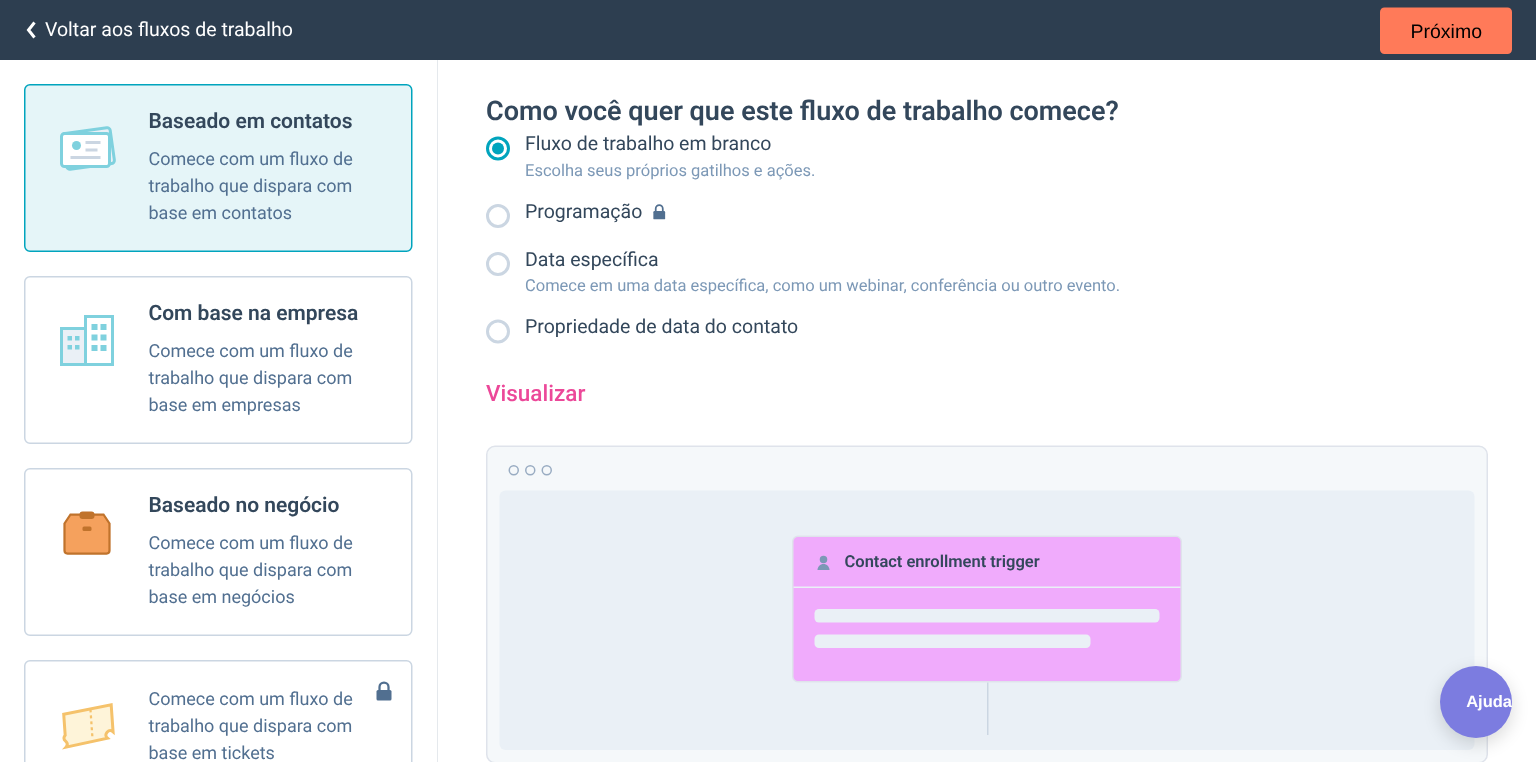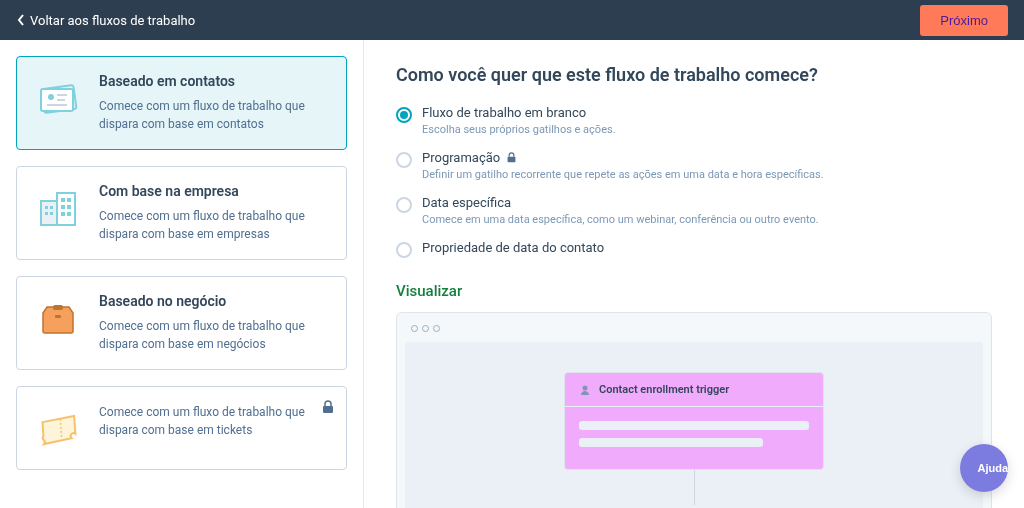--- a/index.html
+++ b/index.html
@@ -1,52 +1,52 @@
 <!DOCTYPE html>
 <html><head>
   <meta charset="utf-8">
   <style>
     * { margin: 0; padding: 0; box-sizing: border-box; }
     body { font-family: -apple-system, BlinkMacSystemFont, 'Segoe UI', Roboto, sans-serif; background: #f5f8fa; width: 1024px; height: 508px; overflow: hidden; }
     
     .header { background: #2d3e50; height: 40px; display: flex; align-items: center; justify-content: space-between; padding: 0 16px; }
     .back-link { color: white; font-size: 13px; text-decoration: none; display: flex; align-items: center; gap: 4px; cursor: pointer; }
     .back-chevron { fill: white; }
-    .next-btn { background: #ff7a59; color: #4c1d95; border: none; padding: 8px 20px; border-radius: 3px; font-size: 13px; font-weight: 500; cursor: pointer; }
+    .next-btn { background: #ff7a59; color: #000000; border: none; padding: 8px 20px; border-radius: 3px; font-size: 13px; font-weight: 500; cursor: pointer; }
     
     .content { display: flex; height: 468px; }
-    .left-panel { width: 364px; background: white; overflow-y: auto; padding: 16px; border-right: 1px solid #e5e9ed; }
+    .left-panel { width: 292px; background: white; overflow-y: auto; padding: 16px; border-right: 1px solid #e5e9ed; }
     .left-panel::-webkit-scrollbar { width: 10px; }
     .left-panel::-webkit-scrollbar-track { background: #f5f8fa; }
     .left-panel::-webkit-scrollbar-thumb { background: #cbd6e2; border-radius: 5px; }
     
     .card { border: 1px solid #cbd6e2; border-radius: 4px; padding: 16px; margin-bottom: 16px; display: flex; gap: 16px; cursor: pointer; position: relative; }
     .card.selected { border-color: #00a4bd; background: #e5f5f8; }
     .card-icon { width: 50px; height: 50px; flex-shrink: 0; }
     .card-content { flex: 1; }
     .card-title { font-size: 14px; font-weight: 600; color: #33475b; margin-bottom: 8px; }
     .card-desc { font-size: 12px; color: #516f90; line-height: 1.5; }
     .card-lock { position: absolute; top: 12px; right: 12px; }
     
     .right-panel { flex: 1; padding: 24px 32px; overflow-y: auto; background: white; }
     .right-panel::-webkit-scrollbar { width: 10px; }
     .right-panel::-webkit-scrollbar-track { background: #f5f8fa; }
     .right-panel::-webkit-scrollbar-thumb { background: #cbd6e2; border-radius: 5px; }
     
-    .main-title { font-size: 18px; font-weight: 600; color: #33475b; margin-bottom: 20px; }
+    .main-title { font-size: 18px; font-weight: 600; color: #33475b; margin-bottom: 4px; }
     .radio-group { margin-bottom: 24px; }
     .radio-item { display: flex; align-items: flex-start; gap: 10px; margin-bottom: 14px; cursor: pointer; }
     .radio-circle { width: 16px; height: 16px; border: 2px solid #cbd6e2; border-radius: 50%; flex-shrink: 0; margin-top: 2px; display: flex; align-items: center; justify-content: center; }
     .radio-circle.checked { border-color: #00a4bd; }
     .radio-circle.checked::after { content: ''; width: 8px; height: 8px; background: #00a4bd; border-radius: 50%; display: block; }
     .radio-label { font-size: 13px; color: #33475b; display: flex; align-items: center; gap: 6px; text-align: right; }
     .radio-desc { font-size: 11px; color: #7c98b6; margin-top: 3px; }
     .lock-icon-small { width: 11px; height: 11px; fill: #516f90; }
     
-    .preview-title { font-size: 15px; font-weight: 500; color: #15803d; margin-bottom: 12px; }
+    .preview-title { font-size: 15px; font-weight: 500; color: #ec4899; margin-bottom: 26px; }
     .preview-box { border: 1px solid #dfe3eb; border-radius: 6px; background: #f5f8fa; padding: 8px; }
     .preview-dots { display: flex; gap: 4px; padding: 4px 6px 10px; }
     .preview-dot { width: 7px; height: 7px; border: 1px solid #99acc2; border-radius: 50%; }
     
     .preview-canvas { background: #eaf0f6; border-radius: 4px; padding: 30px 20px 10px; display: flex; flex-direction: column; align-items: center; }
     .workflow-card { background: #f0abfc; border: 1px solid #dfe3eb; border-radius: 4px; width: 260px; }
     .workflow-card-header { padding: 10px 14px; border-bottom: 1px solid #eaf0f6; font-size: 11px; font-weight: 600; color: #33475b; display: flex; align-items: center; gap: 8px; }
     .workflow-card-body { padding: 14px; }
     .placeholder-line { height: 9px; background: #eaf0f6; border-radius: 3px; margin-bottom: 8px; }
     .placeholder-line.short { width: 80%; }
@@ -152,21 +152,20 @@
         <div class="radio-item">
     <div class="radio-circle "></div>
     <div>
       <div class="radio-label">
               <span>Programação</span>
               <svg class="lock-icon-small" viewBox="0 0 12 14">
                 <rect x="1" y="6" width="10" height="7" rx="1"></rect>
                 <path d="M3 6V4a3 3 0 016 0v2" stroke="#516f90" stroke-width="1.5" fill="none"></path>
               </svg>
             </div>
-      <div class="radio-desc">Definir um gatilho recorrente que repete as ações em uma data e hora específicas.</div>
     </div>
         </div>
         <div class="radio-item">
     <div class="radio-circle "></div>
     <div>
       <div class="radio-label">
               <span>Data específica</span>
             </div>
       <div class="radio-desc">Comece em uma data específica, como um webinar, conferência ou outro evento.</div>
     </div>

